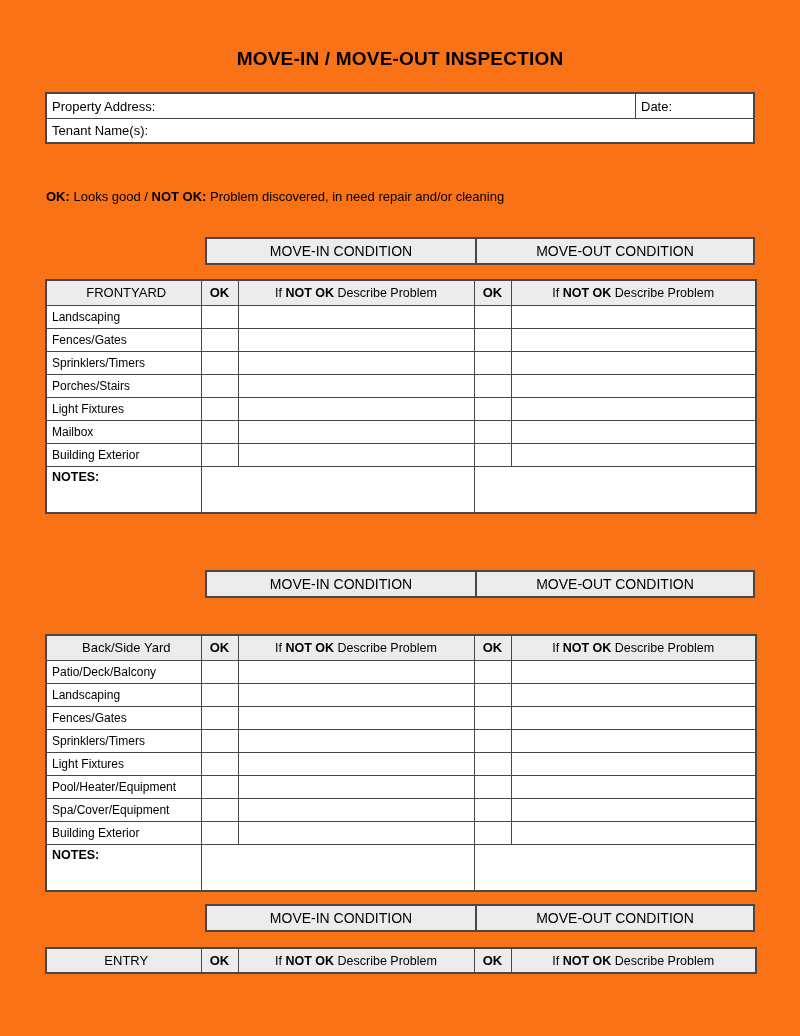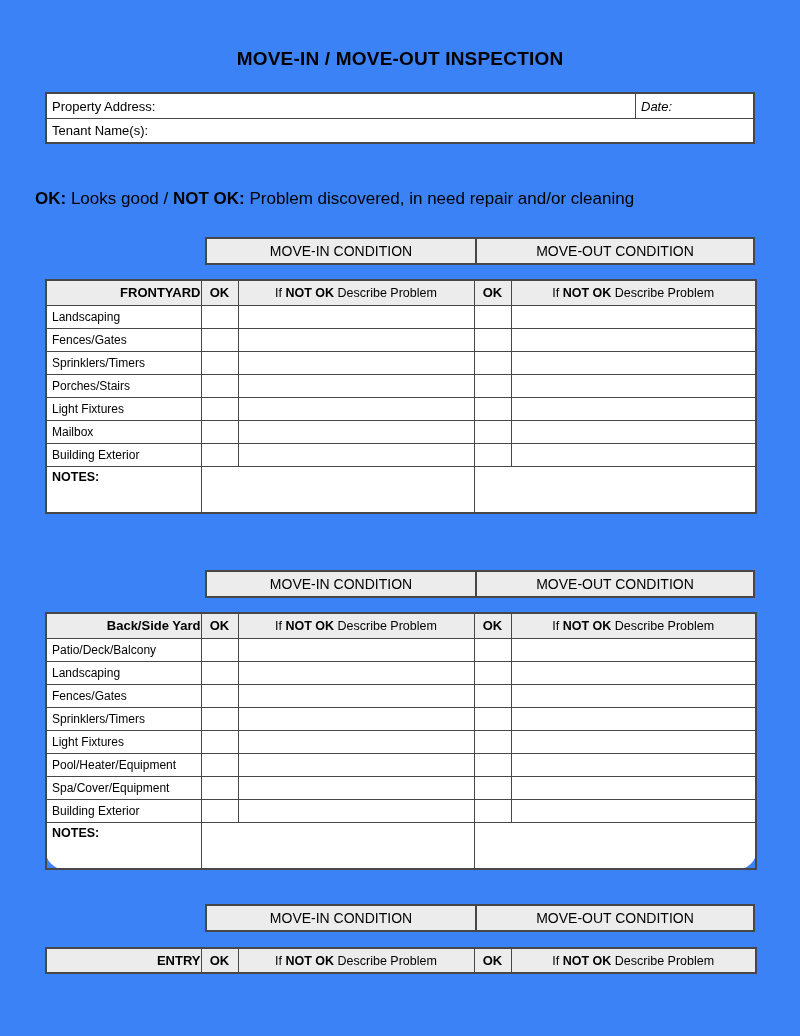--- a/index.html
+++ b/index.html
@@ -1,50 +1,50 @@
 <!DOCTYPE html>
 <html><head>
 <meta charset="utf-8">
 <style>
   * { margin:0; padding:0; box-sizing:border-box; }
   html,body { width:800px; height:1036px; background:#ffffff; }
   body { font-family:"Liberation Sans", sans-serif; color:#000; position:relative; }
-  .page { position:absolute; left:0; top:0; width:800px; height:1036px; background:#3b82f6; }
+  .page { position:absolute; left:0; top:0; width:800px; height:1036px; background:#f97316; }
 
   .title { position:absolute; top:48px; left:0; width:100%; text-align:center;
            font-size:19px; font-weight:700; letter-spacing:.2px; }
 
   
   .info-table { position:absolute; top:92px; left:45px; width:710px; border:2px solid #474747; background:#fff; }
   .irow { display:flex; height:24px; }
   .irow + .irow { border-top:1.5px solid #474747; }
   .icell { display:flex; align-items:center; padding-left:5px; font-size:13px; }
-  .icell.bl { border-left:1.5px solid #474747;font-style:italic; }
+  .icell.bl { border-left:1.5px solid #474747; }
   .w-addr { width:588px; } .w-date { flex:1; }
   .w-full { width:100%; }
   .w-half1 { width:353px; } .w-half2 { flex:1; }
 
-  .legend { position:absolute; top:189px; left:35px; font-size:17px; }
+  .legend { position:absolute; top:189px; left:46px; font-size:13px; }
 
   
   .bar { position:absolute; left:205px; width:550px; height:28px; display:flex;
          border:2px solid #474747; background:#ececec; }
   .bar.s1 { top:237px; } .bar.s2 { top:570px; } .bar.s3 { top:904px; }
   .bar-cell { display:flex; align-items:center; justify-content:center; font-size:14px; }
   .bar-cell.first { width:270px; border-right:2px solid #474747; }
   .bar-cell.second { flex:1; }
 
   
   .sec-table { position:absolute; left:45px; width:710px; border-collapse:collapse;
                table-layout:fixed; border:2px solid #474747; background:#fff; }
-  .sec-table.s1 { top:279px; } .sec-table.s2 { top:612px;border-radius:21px; } .sec-table.s3 { top:947px; }
+  .sec-table.s1 { top:279px; } .sec-table.s2 { top:634px; } .sec-table.s3 { top:947px; }
   .sec-table td { border:1.5px solid #474747; padding:0; vertical-align:middle; overflow:hidden; }
   tr.hdr { height:25px; }
   tr.hdr td { background:#ececec; }
-  td.h-name { font-size:13px; font-weight:700; text-align:right; padding-left:5px;margin-left:46px; }
+  td.h-name { font-size:13px; font-weight:400; text-align:center; padding-left:5px;margin-left:46px; }
   td.h-ok   { font-size:13px; font-weight:700; text-align:center; }
   td.h-desc { font-size:12.5px; text-align:center; }
   tr.item { height:23px; }
   td.label { font-size:12px; padding-left:5px; }
   tr.notes { height:47px; }
   tr.notes td { vertical-align:top;margin-left:16px; }
   td.notes-label { font-weight:700; font-size:12.5px; padding:3px 0 0 5px; }
 </style>
 </head>
 <body>

